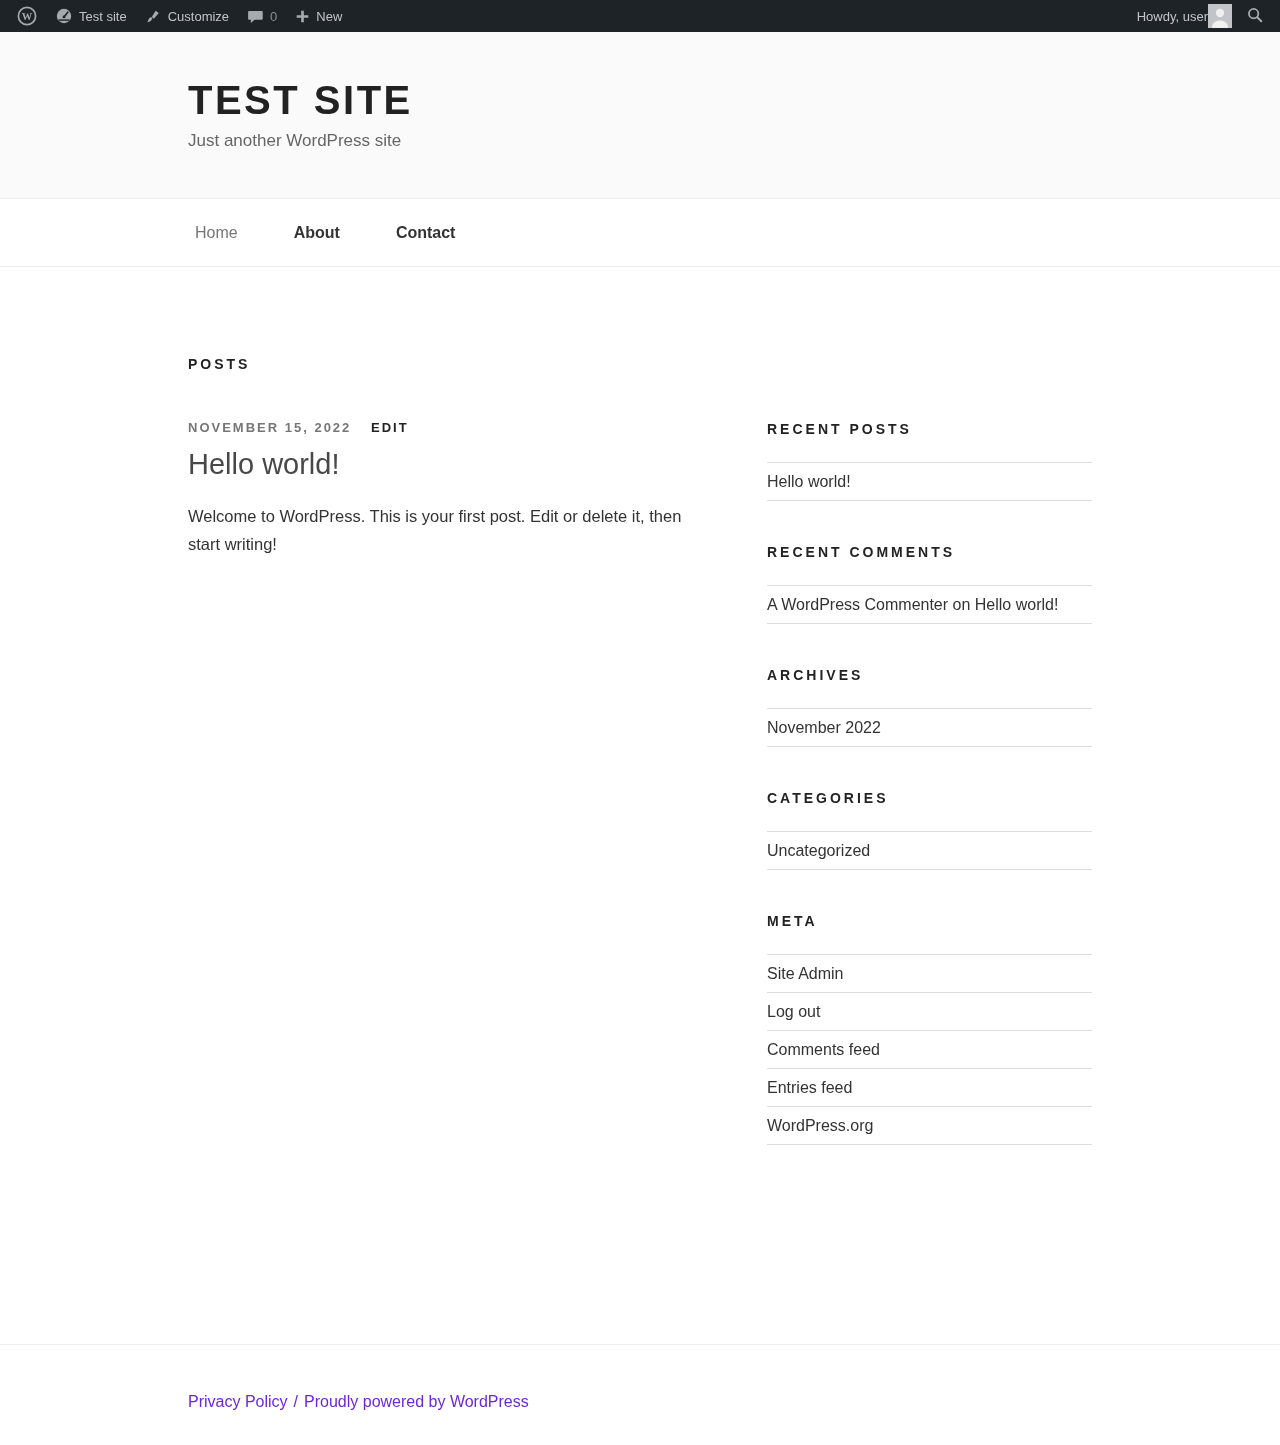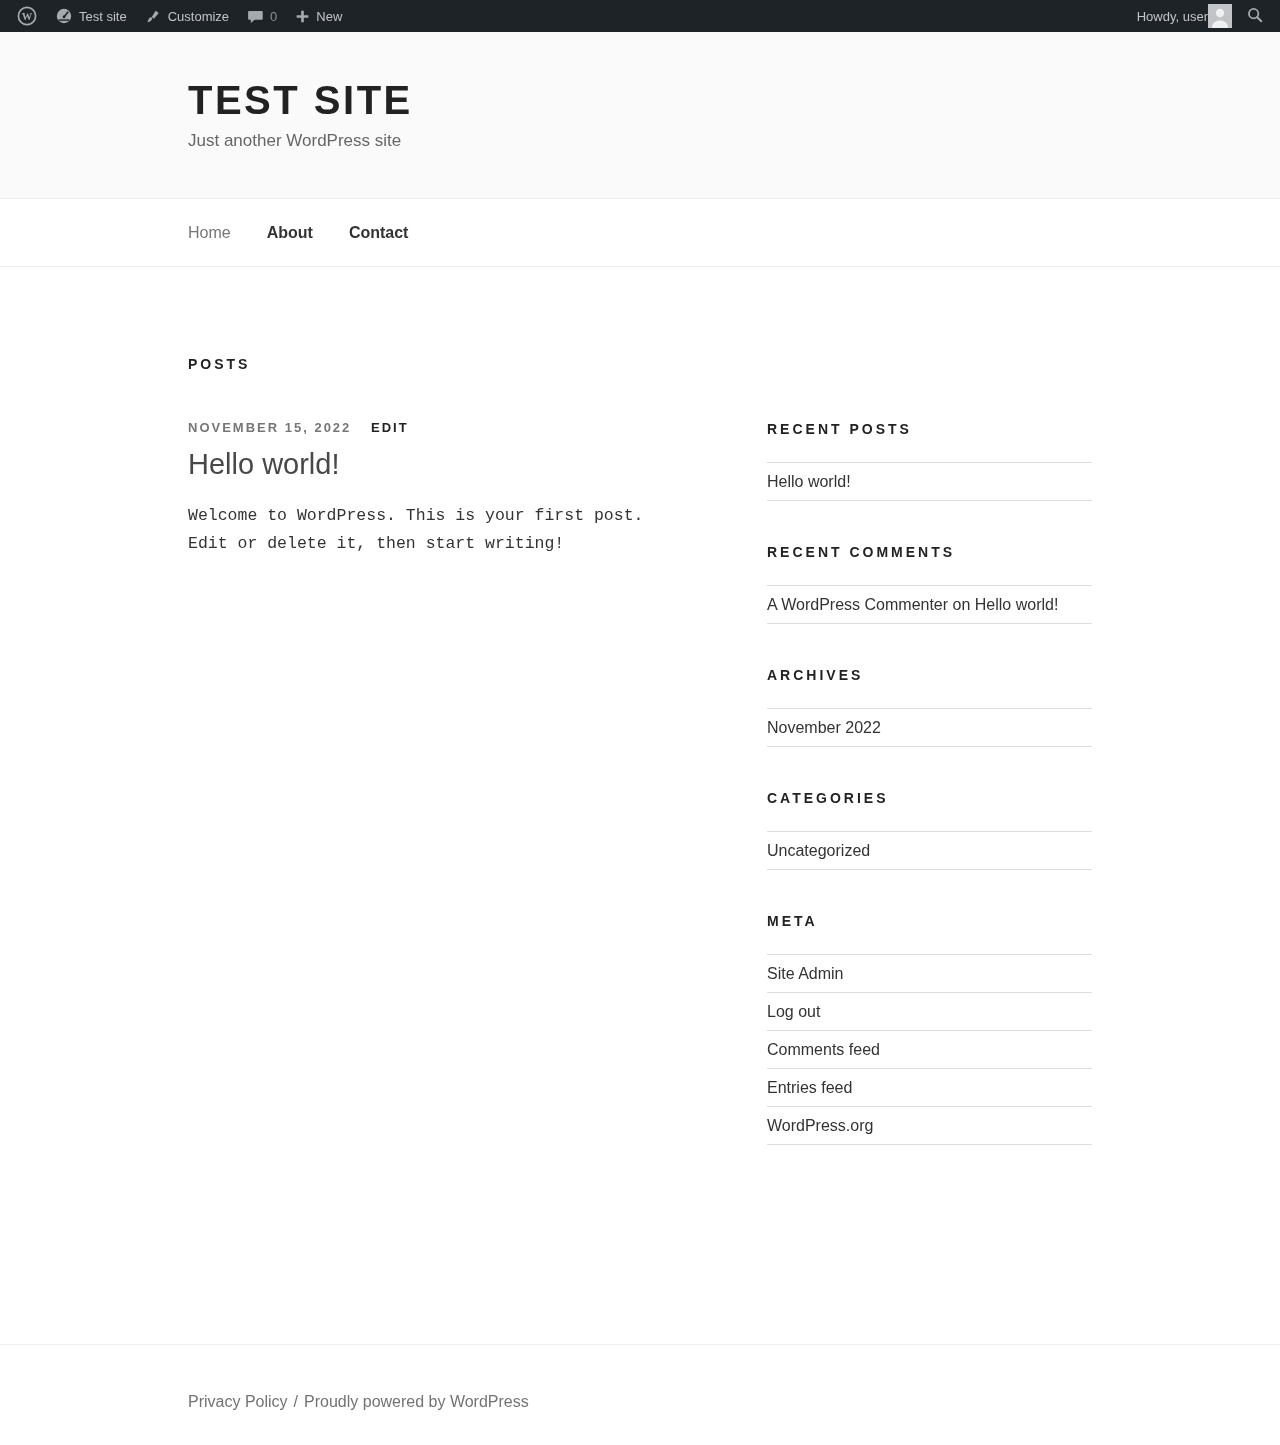--- a/index.html
+++ b/index.html
@@ -29,37 +29,37 @@
   .site-header { background: #fafafa; padding: 44px 0 46px; }
   .container { width: 904px; margin: 0 auto; }
   .site-title {
     font-size: 40px; line-height: 48px; font-weight: 800; letter-spacing: 2.5px;
     color: #222; text-transform: uppercase;
   }
   .site-tagline { margin-top: 6px; font-size: 17px; line-height: 22px; color: #666; }
 
   
   .main-nav { background: #fff; border-top: 1px solid #eee; border-bottom: 1px solid #eee; }
-  .main-nav ul { list-style: none; display: flex; gap: 36px; padding: 23px 0; }
+  .main-nav ul { list-style: none; display: flex; gap: 56px; padding: 23px 0; margin-left: 7px; }
   .main-nav a { font-size: 16px; line-height: 21px; font-weight: 700; color: #333; }
   .main-nav li.current a { color: #767676; font-weight: 400; }
 
   
   .site-main { padding-top: 88px; min-height: 1077px; }
   .page-title, .widget-title {
     font-size: 14px; line-height: 19px; font-weight: 800; letter-spacing: 3px;
     text-transform: uppercase; color: #222;
   }
   .content-row { display: flex; justify-content: space-between; margin-top: 46px; }
   .posts-col { width: 524px; }
   .entry-meta { font-size: 13px; line-height: 16px; font-weight: 700; letter-spacing: 2px; text-transform: uppercase; }
   .entry-date { color: #767676; }
   .edit-link { color: #222; margin-left: 14px; }
   .entry-title { margin-top: 10px; font-size: 29px; line-height: 36px; font-weight: 400; color: #484848; }
-  .entry-body { margin-top: 20px; font-size: 16.5px; line-height: 28px; color: #333; max-width: 500px; font-family: Liberation Mono, monospace; }
+  .entry-body { margin-top: 20px; font-size: 16.5px; line-height: 28px; color: #333; max-width: 500px; }
 
   
   .sidebar { width: 325px; }
   .widget { margin-top: 42px; }
   .widget:first-child { margin-top: 0; }
   .search-form { margin-top: 22px; position: relative; }
   .search-input {
     width: 100%; height: 43px; border: 1px solid #bbb; border-radius: 3px;
     background: #fff; padding: 0 72px 0 17px; font-size: 16px;
     font-family: "Liberation Sans", sans-serif; color: #333; outline: none;
@@ -69,21 +69,21 @@
     position: absolute; top: 2px; right: 2px; bottom: 2px; width: 58px;
     background: #222; border: 0; border-radius: 2px;
     display: flex; align-items: center; justify-content: center; cursor: pointer;
   }
   .widget ul { list-style: none; margin-top: 23px; border-top: 1px solid #ddd; }
   .widget li { border-bottom: 1px solid #ddd; padding: 8px 0; font-size: 16px; line-height: 21px; color: #333; }
   .widget li a { color: #333; }
 
   
   .site-footer { border-top: 1px solid #eee; padding: 46px 0 40px; }
-  .site-footer .footer-line { font-size: 16px; line-height: 21px; color: #737373; }
+  .site-footer .footer-line { font-size: 16px; line-height: 21px; color: #6d28d9; }
   .footer-sep { margin: 0 6px; }
 </style>
 </head>
 <body>
 
 <div class="adminbar">
   <div class="ab-left">
     <a class="ab-item">
       <span>
         <svg width="20" height="20" viewBox="0 0 20 20">

